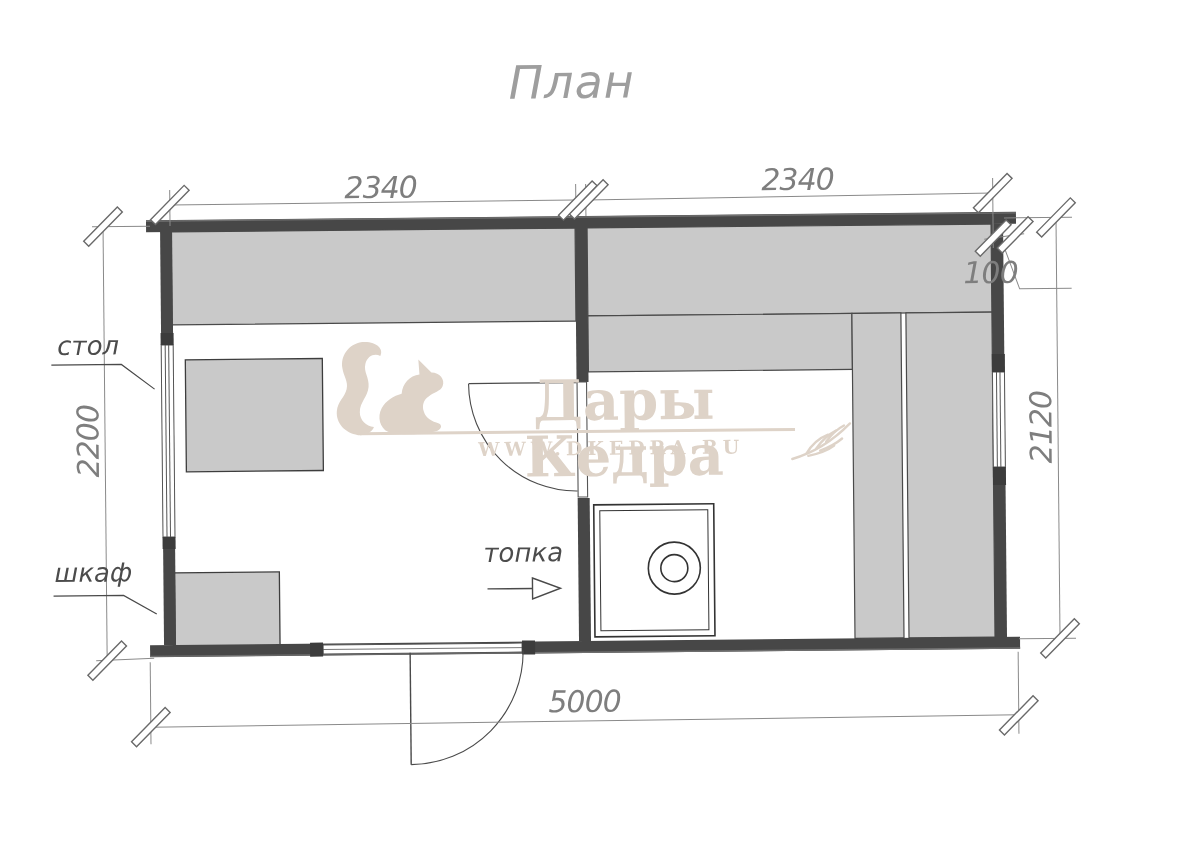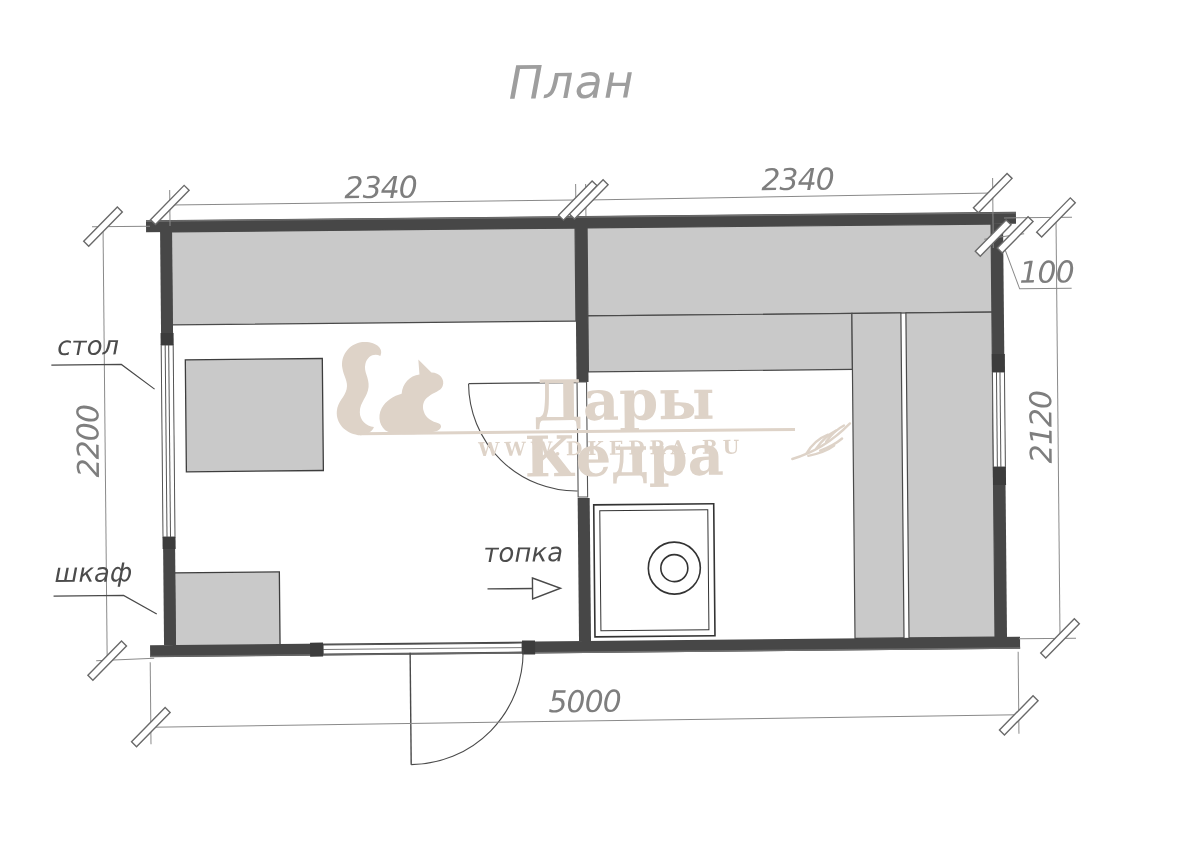--- a/index.html
+++ b/index.html
@@ -156,21 +156,21 @@
     <g>
       <line x1="486" y1="588" x2="532" y2="588" stroke="#4a4a4a" stroke-width="1.4"></line>
       <path d="M 531 577.5 L 559 588 L 531 598.5 Z" fill="#ffffff" stroke="#4a4a4a" stroke-width="1.4"></path>
     </g>
   </svg>
 
   <div class="t title" style="left:475px;top:55px;width:200px;">План</div>
 
   <div class="t dim" style="left:323px;top:168px;width:120px;">2340</div>
   <div class="t dim" style="left:740px;top:164px;width:120px;">2340</div>
-  <div class="t dim" style="left:1008px;top:259px;width:80px;">100</div>
+  <div class="t dim" style="left:952px;top:259px;width:80px;">100</div>
   <div class="t dim rot" style="left:28px;top:419px;width:120px;">2200</div>
   <div class="t dim rot" style="left:981px;top:414px;width:120px;">2120</div>
   <div class="t dim" style="left:512px;top:684px;width:140px;">5000</div>
 
   <div class="t lbl" style="left:29px;top:326px;width:120px;">стол</div>
   <div class="t lbl" style="left:32px;top:553px;width:120px;">шкаф</div>
   <div class="t lbl" style="left:452px;top:537px;width:140px;">топка</div>
 
   <div class="wm">
     <svg class="wm-el" style="left:333px;top:332px;" width="120" height="106" viewBox="0 0 120 106">

